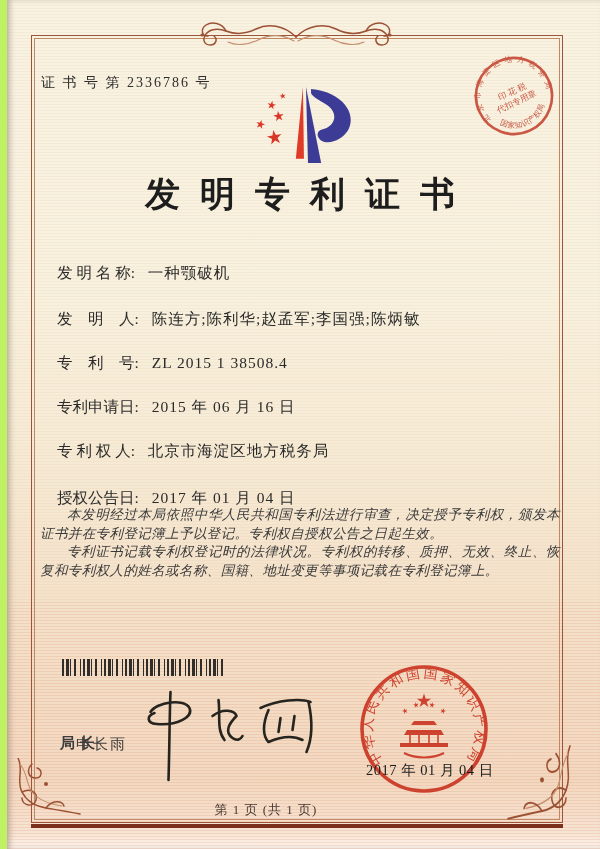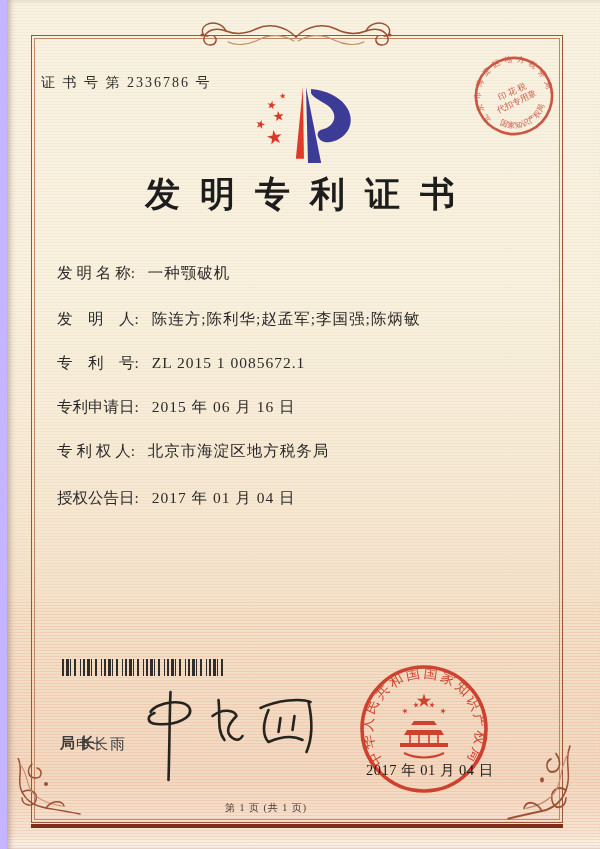--- a/index.html
+++ b/index.html
@@ -1,17 +1,17 @@
 <!DOCTYPE html>
 <html><head>
 <meta charset="utf-8">
 <style>
   html,body{margin:0;padding:0;background:#ffffff;}
   #page{position:relative;width:600px;height:849px;overflow:hidden;
-        font-family:"Liberation Serif","DejaVu Serif",serif;background:#c4b5fd;}
+        font-family:"Liberation Serif","DejaVu Serif",serif;background:#bef264;}
   
   .paper{position:absolute;left:7px;top:0;right:0;bottom:0;
          background:linear-gradient(180deg,#f8f2e1 0%,#f8f1de 35%,#f6ead4 55%,#f4dfc7 75%,#f3d8c0 92%,#f7e3d2 98%,#fdf4ec 100%);
          box-shadow:inset 4px 0 6px -2px rgba(90,70,60,.45);}
   .paper::before{content:"";position:absolute;inset:0;
          background:repeating-linear-gradient(0deg,rgba(201,141,104,.08) 0 1px,rgba(0,0,0,0) 1px 3px);}
   .texture-low{position:absolute;left:7px;right:0;top:600px;bottom:0;
          background:repeating-linear-gradient(0deg,rgba(216,120,88,.10) 0 1px,rgba(0,0,0,0) 1px 3px);}
   
   .frame{position:absolute;left:31px;top:35px;width:530px;height:786px;border:1px solid #9d5338;}
@@ -39,21 +39,21 @@
       repeating-linear-gradient(90deg,#161616 0 2px,rgba(0,0,0,0) 2px 4px,#161616 4px 7px,rgba(0,0,0,0) 7px 8px,
         #161616 8px 9px,rgba(0,0,0,0) 9px 12px,#161616 12px 14px,rgba(0,0,0,0) 14px 18px,
         #161616 18px 19px,rgba(0,0,0,0) 19px 21px);}
   .signer-title{position:absolute;left:60px;top:734px;font-size:15px;color:#3c3c3c;letter-spacing:5px;font-weight:600;}
   .signer-name{position:absolute;left:60px;top:735px;font-size:15px;color:#3c3c3c;letter-spacing:2px;font-weight:400;margin-left:16px;}
   .sig{position:absolute;left:130px;top:686px;width:205px;height:100px;}
   .sig path{stroke:#26241f;stroke-width:2.6;fill:none;stroke-linecap:round;stroke-linejoin:round;}
   .seal{position:absolute;left:354px;top:659px;width:140px;height:140px;mix-blend-mode:multiply;opacity:.92;}
   .stamp{position:absolute;left:464px;top:46px;width:100px;height:100px;mix-blend-mode:multiply;opacity:.85;}
   .seal-date{position:absolute;left:366px;top:761px;font-size:14.5px;color:#1c1c1c;letter-spacing:.5px;z-index:5;}
-  .footer{position:absolute;left:0;top:801px;width:532px;text-align:center;font-size:10px;color:#4a3a32;letter-spacing:1px;}
+  .footer{position:absolute;left:0;top:801px;width:532px;text-align:center;font-size:13px;color:#4a3a32;letter-spacing:1px;}
 </style>
 </head>
 <body>
 
 <div id="page">
 
   <svg width="0" height="0" style="position:absolute">
     <defs>
       <polygon id="star" points="0,-1 0.224,-0.309 0.951,-0.309 0.362,0.118 0.588,0.809 0,0.382 -0.588,0.809 -0.362,0.118 -0.951,-0.309 -0.224,-0.309"></polygon>
       <g id="fl-half">
@@ -128,37 +128,39 @@
     <div class="field f0">
       <span class="lab">发 明 名 称:</span>
       <span class="val">一种颚破机</span>
     </div>
     <div class="field f1">
       <span class="lab">发　明　人:</span>
       <span class="val">陈连方;陈利华;赵孟军;李国强;陈炳敏</span>
     </div>
     <div class="field f2">
       <span class="lab">专　利　号:</span>
-      <span class="val">ZL 2015 1 0085672.1</span>
+      <span class="val">ZL 2015 1 38508.4</span>
     </div>
     <div class="field f3">
       <span class="lab">专利申请日:</span>
       <span class="val">2015 年 06 月 16 日</span>
     </div>
     <div class="field f4">
       <span class="lab">专 利 权 人:</span>
       <span class="val">北京市海淀区地方税务局</span>
     </div>
     <div class="field f5">
       <span class="lab">授权公告日:</span>
       <span class="val">2017 年 01 月 04 日</span>
     </div>
   </div>
 
   <div class="paras">
+    <p>本发明经过本局依照中华人民共和国专利法进行审查，决定授予专利权，颁发本证书并在专利登记簿上予以登记。专利权自授权公告之日起生效。</p>
+    <p>专利证书记载专利权登记时的法律状况。专利权的转移、质押、无效、终止、恢复和专利权人的姓名或名称、国籍、地址变更等事项记载在专利登记簿上。</p>
   </div>
 
   <div class="barcode"></div>
 
   <div class="signer-title">局长</div>
   <div class="signer-name">申长雨</div>
   <svg class="sig" viewBox="0 0 200 100">
     <path d="M38,6 C37,30 37,62 36,94"></path>
     <path d="M18,26 C24,16 52,12 57,22 C61,31 44,40 24,38 C14,37 14,30 22,27"></path>
     <path d="M86,14 C88,30 84,44 92,54"></path>

